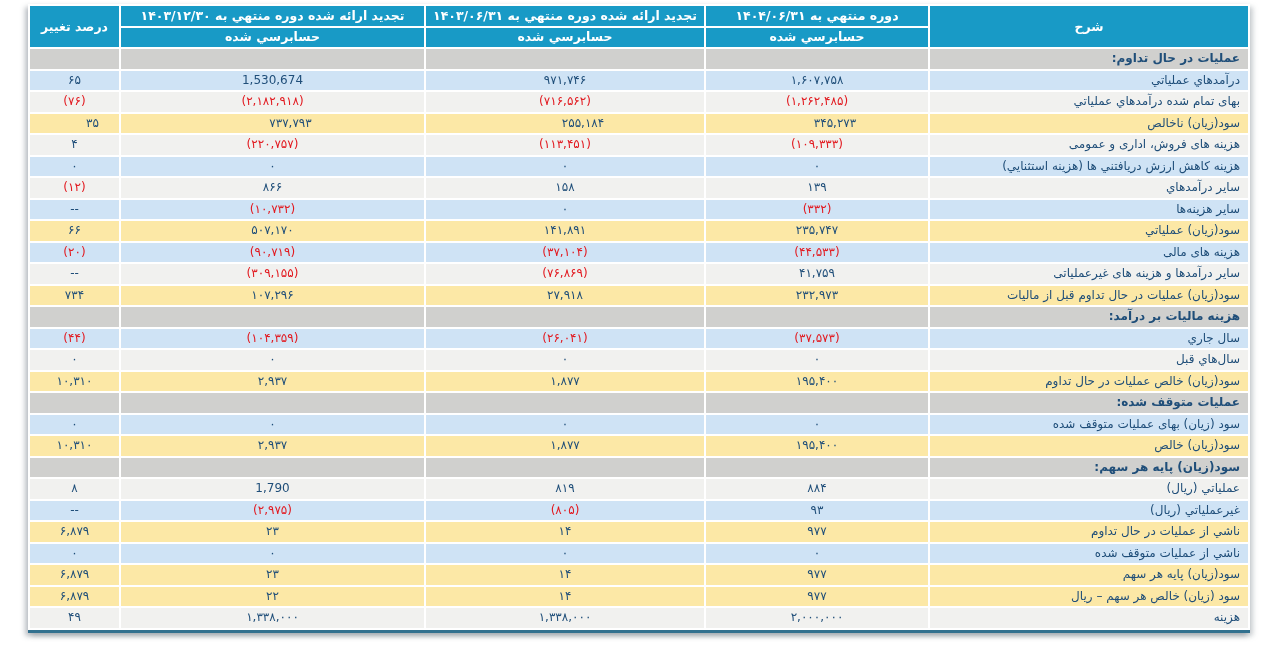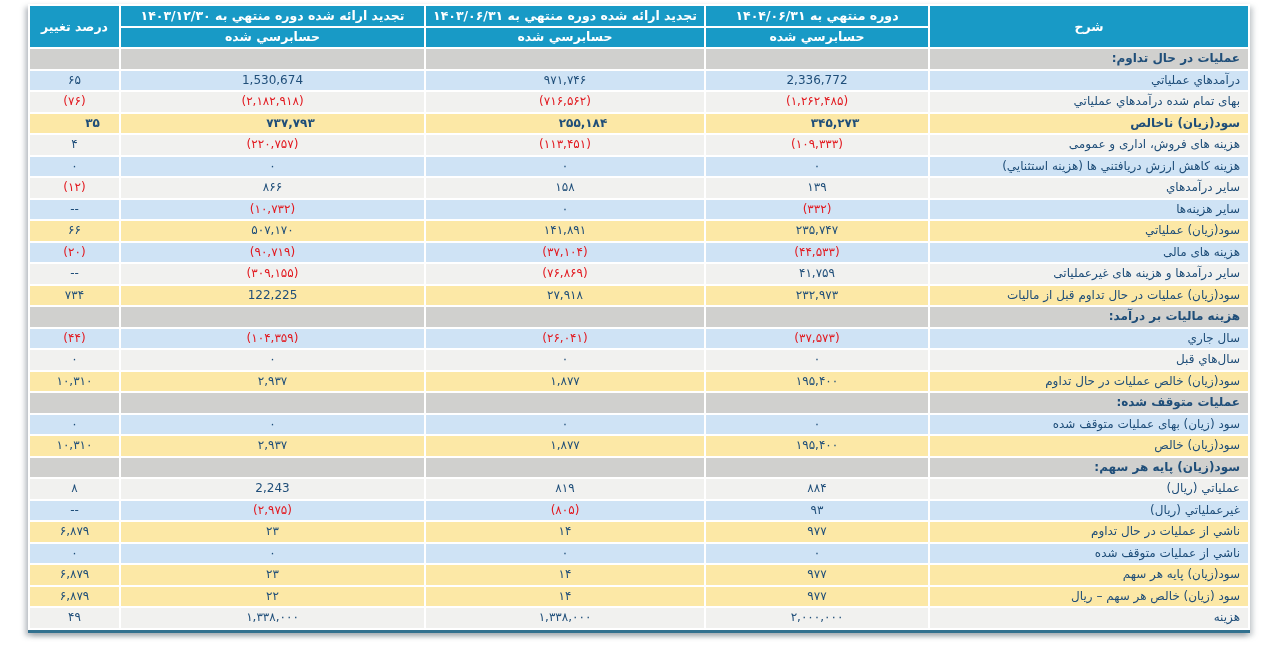--- a/index.html
+++ b/index.html
@@ -45,21 +45,21 @@
   td.num {
     text-align: center;
     color: var(--text-navy, #1f4e79);
   }
   td.neg { color: var(--text-negative, #e2191f); }
   tr.section td {
     background: var(--section-bg, #d0d0ce);
     color: var(--text-navy, #1f4e79);
     font-weight: bold;
   }
-  tr.bold-row td { font-weight: bold; padding-left: 40px; }
+  tr.bold-row td { font-weight: normal; padding-left: 40px; }
   td.bg-blue   { background: var(--row-blue,   #cfe3f5); }
   td.bg-white  { background: var(--row-white,  #f1f1ef); }
   td.bg-yellow { background: var(--row-yellow, #fce8a6); }
 </style>
 </head>
 <body>
 
 <div class="page">
   <div class="table-frame">
     <table dir="rtl">
@@ -87,21 +87,21 @@
       <tbody>
           <tr class="section">
             <td class="label-cell">عمليات در حال تداوم:</td>
             <td></td>
             <td></td>
             <td></td>
             <td></td>
           </tr>
           <tr>
             <td class="label-cell bg-blue">درآمدهاي عملياتي</td>
-            <td class="num bg-blue">2,336,772</td>
+            <td class="num bg-blue">۱,۶۰۷,۷۵۸</td>
             <td class="num bg-blue">۹۷۱,۷۴۶</td>
             <td class="num bg-blue">1,530,674</td>
             <td class="num bg-blue">۶۵</td>
           </tr>
           <tr>
             <td class="label-cell bg-white">بهای تمام شده درآمدهاي عملياتي</td>
             <td class="num bg-white neg">(۱,۲۶۲,۴۸۵)</td>
             <td class="num bg-white neg">(۷۱۶,۵۶۲)</td>
             <td class="num bg-white neg">(۲,۱۸۲,۹۱۸)</td>
             <td class="num bg-white neg">(۷۶)</td>
@@ -159,21 +159,21 @@
             <td class="label-cell bg-white">ساير درآمدها و هزينه های غيرعملياتی</td>
             <td class="num bg-white">۴۱,۷۵۹</td>
             <td class="num bg-white neg">(۷۶,۸۶۹)</td>
             <td class="num bg-white neg">(۳۰۹,۱۵۵)</td>
             <td class="num bg-white">--</td>
           </tr>
           <tr>
             <td class="label-cell bg-yellow">سود(زيان) عمليات در حال تداوم قبل از ماليات</td>
             <td class="num bg-yellow">۲۳۲,۹۷۳</td>
             <td class="num bg-yellow">۲۷,۹۱۸</td>
-            <td class="num bg-yellow">122,225</td>
+            <td class="num bg-yellow">۱۰۷,۲۹۶</td>
             <td class="num bg-yellow">۷۳۴</td>
           </tr>
           <tr class="section">
             <td class="label-cell">هزينه ماليات بر درآمد:</td>
             <td></td>
             <td></td>
             <td></td>
             <td></td>
           </tr>
           <tr>
@@ -222,21 +222,21 @@
             <td class="label-cell">سود(زيان) پايه هر سهم:</td>
             <td></td>
             <td></td>
             <td></td>
             <td></td>
           </tr>
           <tr>
             <td class="label-cell bg-white">عملياتي (ريال)</td>
             <td class="num bg-white">۸۸۴</td>
             <td class="num bg-white">۸۱۹</td>
-            <td class="num bg-white">2,243</td>
+            <td class="num bg-white">1,790</td>
             <td class="num bg-white">۸</td>
           </tr>
           <tr>
             <td class="label-cell bg-blue">غيرعملياتي (ريال)</td>
             <td class="num bg-blue">۹۳</td>
             <td class="num bg-blue neg">(۸۰۵)</td>
             <td class="num bg-blue neg">(۲,۹۷۵)</td>
             <td class="num bg-blue">--</td>
           </tr>
           <tr>

